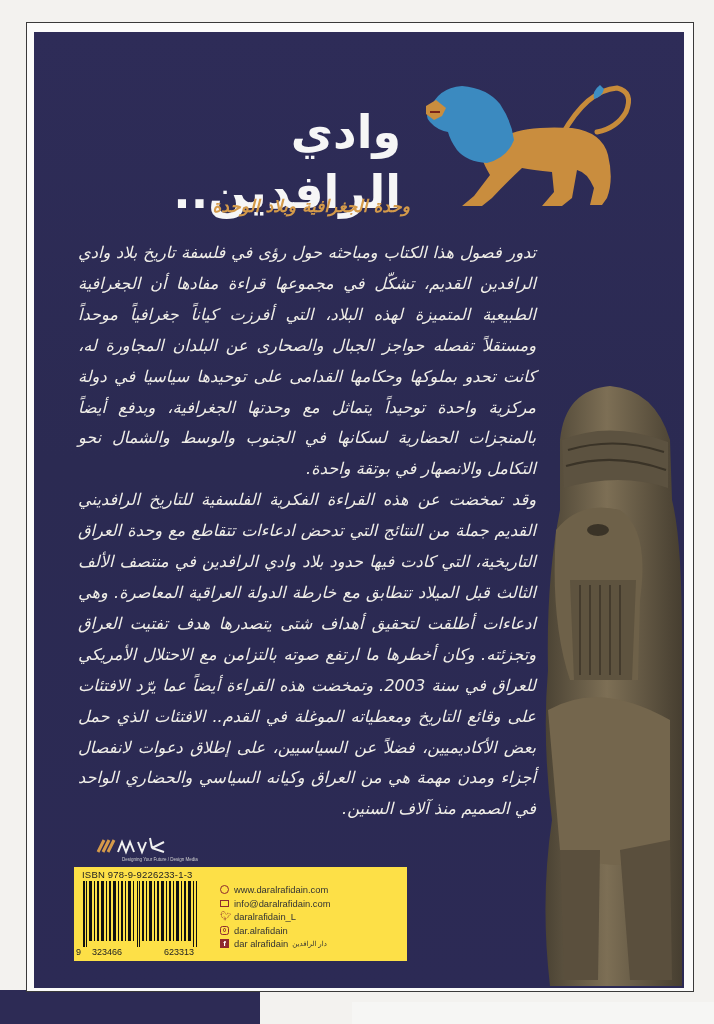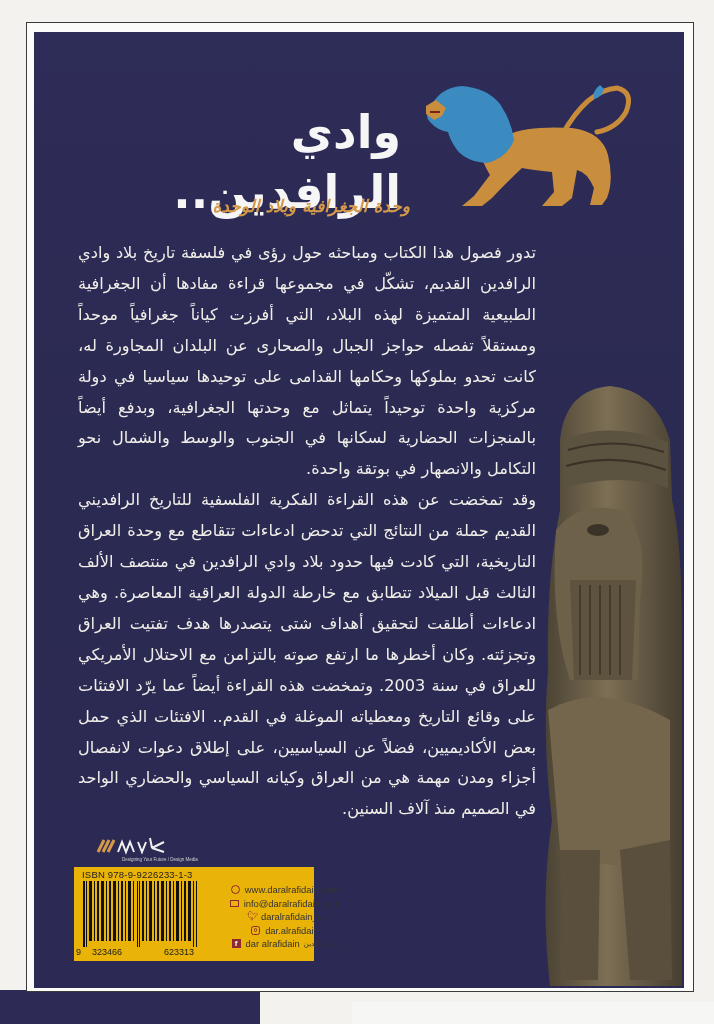--- a/index.html
+++ b/index.html
@@ -32,40 +32,40 @@
     .subtitle {
       position:absolute; left:200px; top:196px; width:210px; text-align:right; direction:rtl;
       color:#d49a4a; font-size:17px; font-weight:bold; font-style:italic;
       font-family:"DejaVu Sans", sans-serif;
     }
     .body-text {
       position:absolute; left:78px; top:238px; width:458px; direction:rtl; text-align:justify;
       color:#f0eee8; font-size:16.2px; line-height:30.9px;
       font-family:"DejaVu Sans", sans-serif;
     }
-    .body-text p { margin:0; }
+    .body-text p { margin:0;font-style:italic; }
     .statue { position:absolute; left:540px; top:380px; width:142px; height:606px; }
     .logo { position:absolute; left:94px; top:834px; width:110px; height:30px; }
     .isbn-box {
-      position:absolute; left:74px; top:867px; width:240px; height:94px; background:#eab308;
+      position:absolute; left:74px; top:867px; width:333px; height:94px; background:#fde047;
     }
     .isbn-label {
       position:absolute; left:8px; top:2px; font-size:9.5px; color:#222;
       font-family:"Liberation Sans", sans-serif; letter-spacing:0.2px;
     }
     .barcode { position:absolute; left:6px; top:14px; width:122px; height:66px; }
     .barcode-nums {
       position:absolute; left:6px; top:80px; width:122px; font-size:9px; color:#222;
       font-family:"Liberation Sans", sans-serif;
     }
     .barcode-nums span { position:absolute; top:0; }
     .contacts { position:absolute; left:146px; top:16px; width:130px; }
     .contact-row {
       display:flex; align-items:center; height:13.5px; font-size:9.4px; color:#333;
-      font-family:"Liberation Sans", sans-serif; white-space:nowrap;justify-content:center;
+      font-family:"Liberation Sans", sans-serif; white-space:nowrap;
     }
     .contact-icon {
       display:inline-block; width:9px; height:9px; margin-right:5px; position:relative;
     }
     .ico-globe { border:1.2px solid #8e2a2e; border-radius:50%; box-sizing:border-box; }
     .ico-mail { border:1.2px solid #8e2a2e; box-sizing:border-box; height:7px; }
     .ico-twitter { color:#8e2a2e; font-size:9px; line-height:9px; }
     .ico-insta { border:1.2px solid #8e2a2e; border-radius:2.5px; box-sizing:border-box; }
     .ico-insta::after { content:""; position:absolute; left:1.6px; top:1.6px; width:3.4px; height:3.4px; border:1px solid #8e2a2e; border-radius:50%; box-sizing:border-box; }
     .ico-fb { background:#8e2a2e; color:#fff; font-size:8px; line-height:9px; text-align:center; font-weight:bold; }

